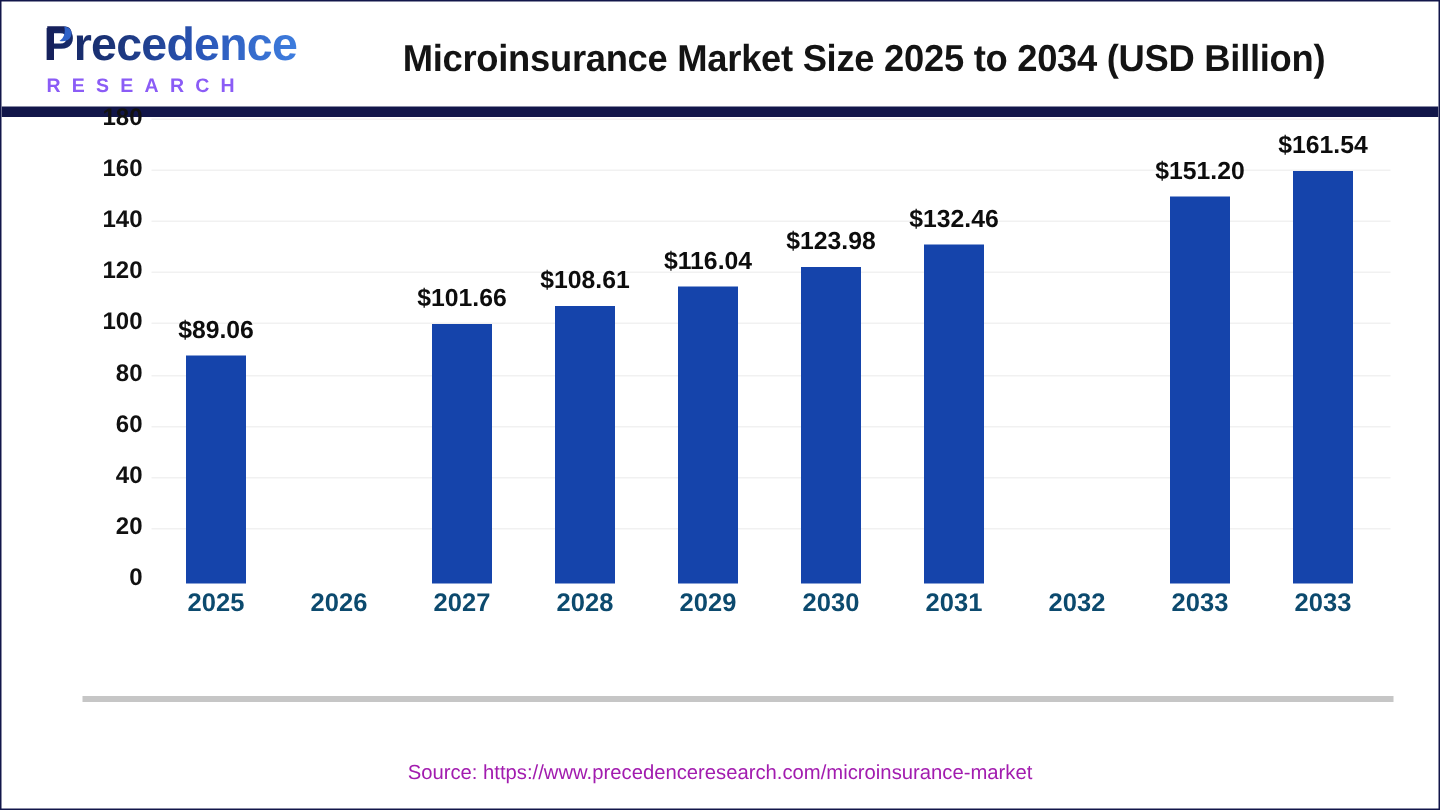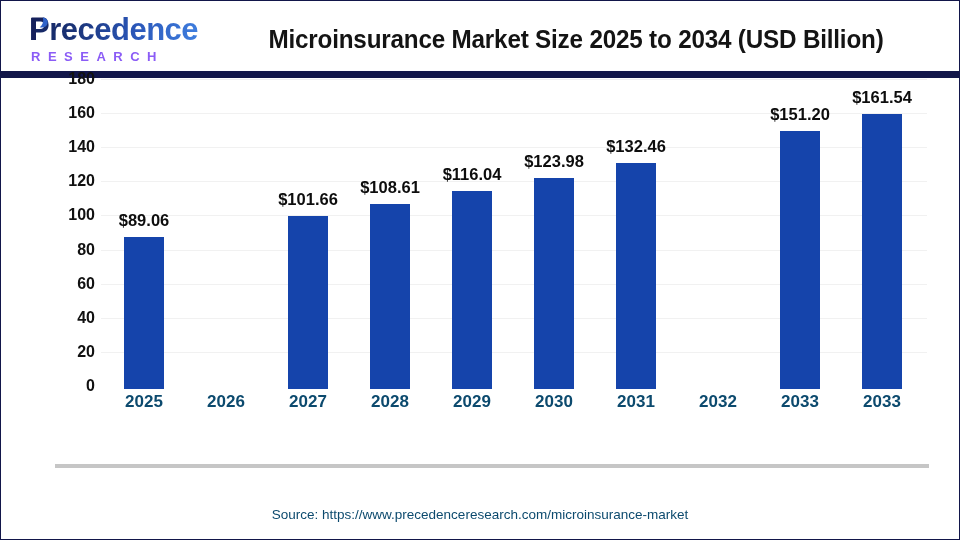--- a/index.html
+++ b/index.html
@@ -187,21 +187,21 @@
     transform: scaleX(0.965);
     transform-origin: left top;
   }
   #source-line {
     position: absolute;
     left: 0;
     top: 506px;
     width: 958px;
     text-align: center;
     font-size: 13.5px;
-    color: #0c4a6e;
+    color: #a21caf;
     font-family: "Liberation Sans", sans-serif;
   }
 </style>
 </head>
 <body>
 
 <div id="page" style="border-color: rgb(18, 22, 74);">
 
   <div id="header" style="border-bottom-color: rgb(18, 22, 74);">
 

